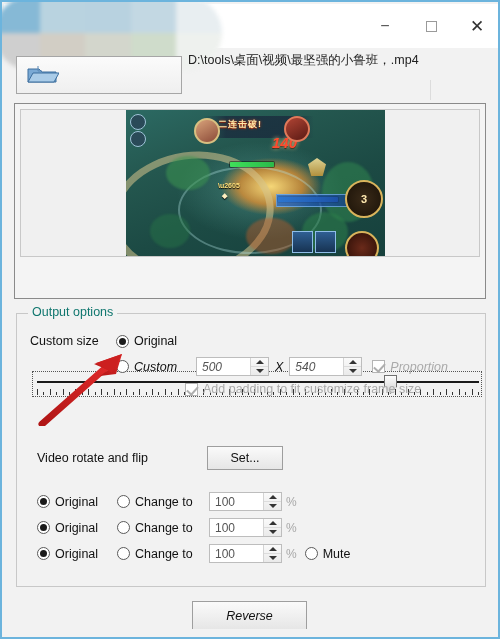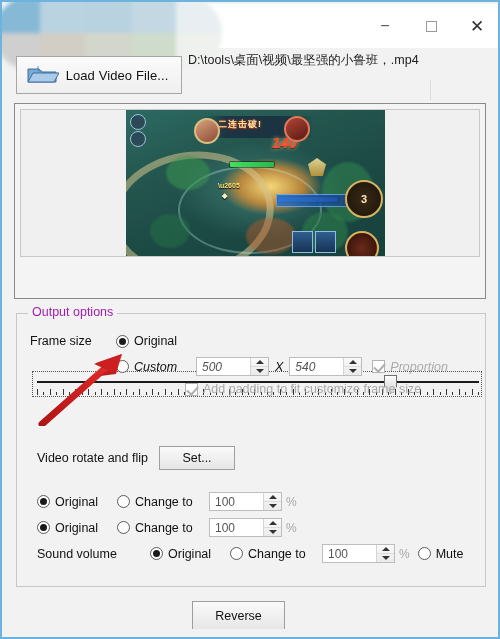--- a/index.html
+++ b/index.html
@@ -202,21 +202,21 @@
 
   
   .group{
     position:absolute;left:14px;top:311px;width:470px;height:274px;
     box-sizing:border-box;
     border:1px solid #c8c8c8;
   }
   .group-title{
     position:absolute;left:26px;top:303px;
     background:#f2f2f2;padding:0 4px;
-    font-size:12.5px;color:#a21caf;
+    font-size:12.5px;color:#0f766e;
   }
   .row{position:absolute;display:flex;align-items:center;}
   .lab{font-size:12.5px;color:#111;}
 
   
   .radio{
     width:13px;height:13px;border-radius:50%;
     border:1px solid #5a5a5a;background:#fff;
     box-sizing:border-box;flex:none;position:relative;
   }
@@ -266,21 +266,21 @@
     display:flex;align-items:center;justify-content:center;
     box-sizing:border-box;
   }
   .btn.dis{
     background:#d6d6d6;border-color:#c2c2c2;color:#9a9a9a;
   }
   .muted{color:#aaaaaa;}
   .pct{font-size:12px;color:#a8a8a8;margin-left:4px;}
 
   .reverse-btn{
-    position:absolute;left:190px;top:599px;width:93px;height:29px;
+    position:absolute;left:190px;top:599px;width:115px;height:29px;font-style:italic;
   }
   .bottombar{
     position:absolute;left:2px;bottom:2px;width:496px;height:6px;background:#f2f2f2;
   }
 
   
   .redarrow{
     position:absolute;left:36px;top:352px;width:100px;height:72px;
     pointer-events:none;
   }
@@ -322,21 +322,20 @@
   </div>
 
   <div class="loadbtn">
     <div class="folder-ico">
       <svg width="34" height="26" viewBox="0 0 34 26">
         <path d="M3 7 L14 7 L17 10 L31 10 L31 20 L3 20 Z" fill="#7aa9d4" stroke="#3d6f9e" stroke-width="1"></path>
         <path d="M3 20 L8 11 L34 11 L29 20 Z" fill="#aacce8" stroke="#3d6f9e" stroke-width="1"></path>
         <path d="M13 4 L13 9 L17 9" fill="none" stroke="#5c89b5" stroke-width="1"></path>
       </svg>
     </div>
-    <div class="lbl">Load Video File...</div>
   </div>
 
   <div class="filepath">D:\tools\桌面\视频\最坚强的小鲁班，.mp4</div>
   <div class="faintline"></div>
 
   <div class="preview">
     <div class="previnner">
       <div class="thumb">
         <div class="g-bg"></div>
         <div class="g-ring"></div>
@@ -444,21 +443,21 @@
           <i style="height:3px"></i>
         </div>
       <div class="thumbmark"></div>
     </div>
   </div>
 
   <div class="group"></div>
   <div class="group-title">Output options</div>
 
   <div class="row" style="left:28px;top:332px;">
-    <span class="lab" style="width:86px;">Frame size</span>
+    <span class="lab" style="width:86px;">Custom size</span>
     <span class="radio on"></span>
     <span class="lab" style="margin-left:5px;">Original</span>
   </div>
 
   <div class="row" style="left:114px;top:355px;font-style:italic;">
     <span class="radio"></span>
     <span class="lab" style="margin-left:5px;width:62px;">Custom</span>
     <span class="spin">
       <span class="val">500</span>
       <span class="btns">
@@ -487,21 +486,21 @@
   </div>
 
   <div class="row" style="left:183px;top:380px;">
     <span class="check dis on"></span>
     <span class="lab muted" style="margin-left:5px;">Add padding to fit customize frame size</span>
   </div>
 
 
   <div class="row" style="left:35px;top:444px;">
     <span class="lab" style="width:122px;">Video rotate and flip</span>
-    <span class="btn" style="width:76px;height:24px;">
+    <span class="btn" style="width:76px;height:24px;margin-left:48px;">
       <span>Set...</span>
     </span>
   </div>
 
   <div class="row" style="left:35px;top:490px;">
     <span class="radio on"></span>
     <span class="lab" style="margin-left:5px;width:62px;">Original</span>
     <span class="radio"></span>
     <span class="lab" style="margin-left:5px;width:74px;">Change to</span>
     <span class="spin">
@@ -531,21 +530,20 @@
           </span>
         <span>
             <i class="arrowdn"></i>
           </span>
       </span>
     </span>
     <span class="pct">%</span>
   </div>
 
   <div class="row" style="left:35px;top:542px;">
-    <span class="lab" style="width:113px;">Sound volume</span>
     <span class="radio on"></span>
     <span class="lab" style="margin-left:5px;width:62px;">Original</span>
     <span class="radio"></span>
     <span class="lab" style="margin-left:5px;width:74px;">Change to</span>
     <span class="spin">
       <span class="val muted">100</span>
       <span class="btns">
         <span>
             <i class="arrowup"></i>
           </span>

